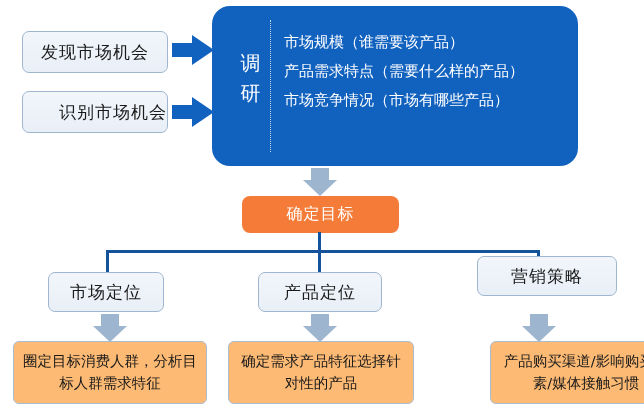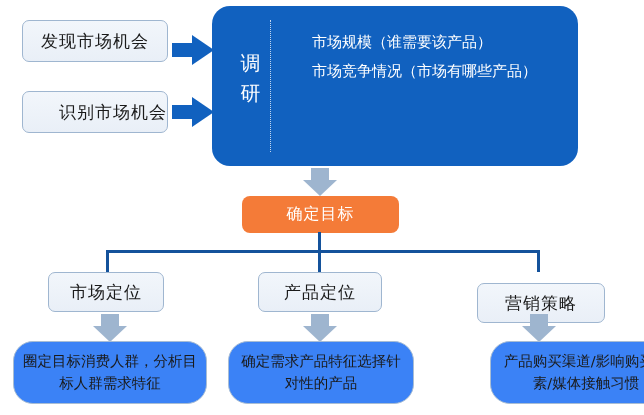--- a/index.html
+++ b/index.html
@@ -34,23 +34,23 @@
     background: linear-gradient(180deg, #f2f6fb 0%, #e9eff7 100%);
     border: 1px solid #9fb6d0;
     border-radius: 7px;
     color: #1a1a1a;
     font-size: 17px;
     letter-spacing: 1px;
   }
 
   
   .box-detail {
-    background: #3b82f6;
+    background: #fdba74;
     border: 1px solid #a8bdd4;
-    border-radius: 20px;
+    border-radius: 6px;
     color: #1a1a1a;
     font-size: 14.5px;
     line-height: 1.5;
     padding: 4px 6px;
   }
 
   
   .panel-blue {
     position: absolute;
     left: 212px;
@@ -86,21 +86,20 @@
     right: 12px;
     margin: 0;
     padding: 0;
     list-style: none;
   }
   .panel-list li {
     color: #ffffff;
     font-size: 15px;
     line-height: 29px;
     white-space: nowrap;
-    margin-left: 28px;
   }
 
   
   .box-orange {
     background: #f47b38;
     border-radius: 8px;
     color: #ffffff;
     font-size: 16px;
     letter-spacing: 1px;
   }
@@ -164,21 +163,21 @@
   .conn-h-bar  { left: 106px; top: 250px; width: 434px; height: 3px; }
   .conn-v-left { left: 106px; top: 250px; width: 3px;  height: 22px; }
   .conn-v-mid  { left: 318px; top: 250px; width: 3px;  height: 22px; }
   .conn-v-right{ left: 537px; top: 250px; width: 3px;  height: 22px; }
 </style>
 </head>
 <body>
 
 <div id="diagram">
 
-  <div class="node box-pale" style="left:22px; top:20px; width:146px; height:42px;align-items:center;">
+  <div class="node box-pale" style="left:22px; top:31px; width:146px; height:42px;align-items:center;">
     <span>发现市场机会</span>
   </div>
 
   <div class="node box-pale" style="left:22px; top:91px; width:146px; height:42px;justify-content:flex-end;">
     <span>识别市场机会</span>
   </div>
 
   <div class="arrow-right" style="left:172px; top:35px;">
     <span class="shaft"></span>
     <span class="head"></span>
@@ -190,20 +189,21 @@
   </div>
 
   <div class="panel-blue">
     <div class="panel-title">
       <div>调</div>
       <div>研</div>
     </div>
     <div class="panel-divider"></div>
     <ul class="panel-list">
       <li>市场规模（谁需要该产品）</li>
+      <li>产品需求特点（需要什么样的产品）</li>
       <li>市场竞争情况（市场有哪些产品）</li>
     </ul>
   </div>
 
   <div class="arrow-down" style="left:303px; top:168px;">
     <span class="shaft"></span>
     <span class="head"></span>
   </div>
 
   <div class="node box-orange" style="left:242px; top:196px; width:157px; height:37px;">
@@ -231,21 +231,21 @@
     <span>产品定位</span>
   </div>
   <div class="arrow-down" style="left:303px; top:314px;">
     <span class="shaft"></span>
     <span class="head"></span>
   </div>
   <div class="node box-detail" style="left:228px; top:341px; width:186px; height:63px;">
     <span>确定需求产品特征选择针对性的产品</span>
   </div>
 
-  <div class="node box-pale" style="left:477px; top:283px; width:128px; height:40px;">
+  <div class="node box-pale" style="left:477px; top:256px; width:140px; height:40px;">
     <span>营销策略</span>
   </div>
   <div class="arrow-down" style="left:522px; top:314px;">
     <span class="shaft"></span>
     <span class="head"></span>
   </div>
   <div class="node box-detail" style="left:443px; top:341px; width:192px; height:63px;margin-left:47px;">
     <span>产品购买渠道/影响购买因素/媒体接触习惯</span>
   </div>
 

